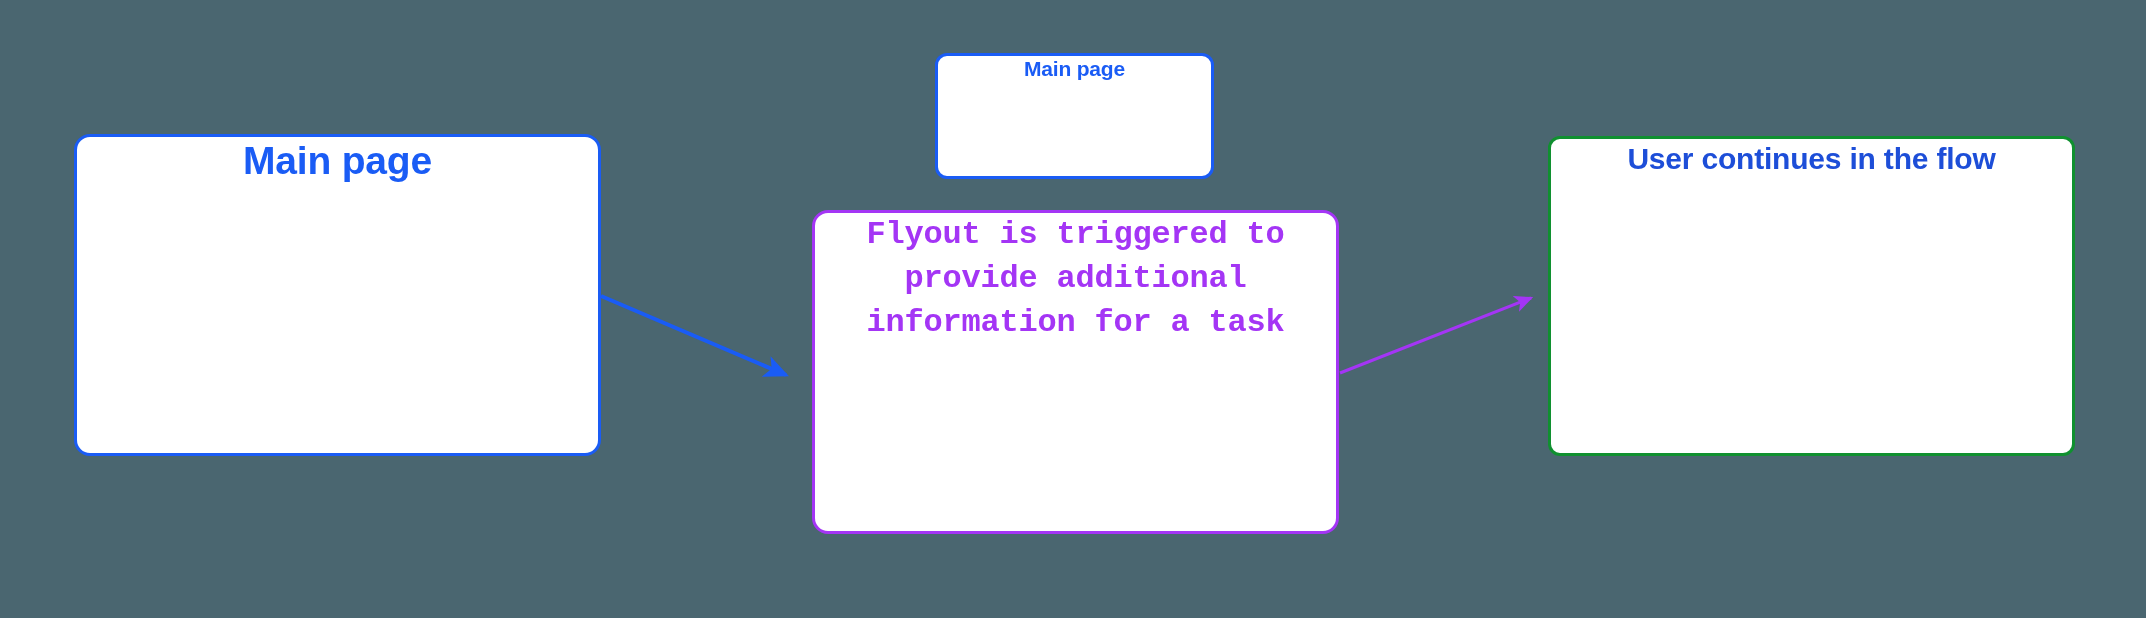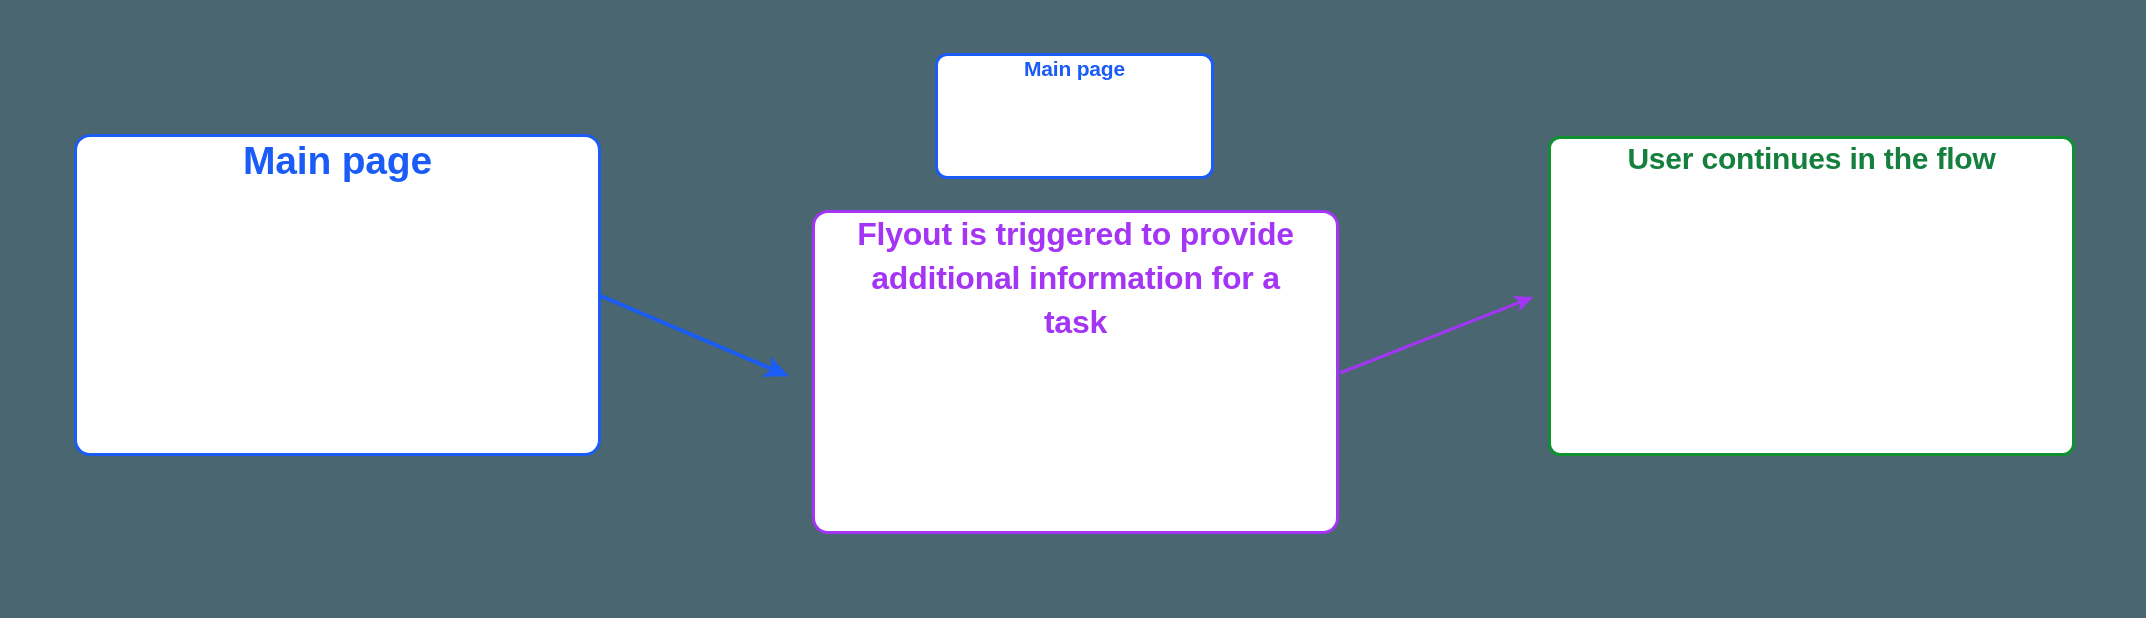--- a/index.html
+++ b/index.html
@@ -64,39 +64,40 @@
 
   
   #node-flyout {
     left: 812px;
     top: 210px;
     width: 527px;
     height: 324px;
     border-color: #a435f5;
     border-radius: 16px;
     padding: 0 22px;
+    font-family: Liberation Mono, monospace;
   }
   #node-flyout .node-label {
     color: #a435f5;
     font-size: 32px;
     line-height: 1.37;
   }
 
   
   #node-continues {
     left: 1548px;
     top: 136px;
     width: 527px;
     height: 320px;
     border-color: #109030;
     border-radius: 12px;
     padding: 0 22px;
   }
   #node-continues .node-label {
-    color: #15803d;
+    color: #1d4ed8;
     font-size: 30px;
     line-height: 1.3;
   }
 
   
   #connectors {
     position: absolute;
     left: 0;
     top: 0;
     width: 2146px;

